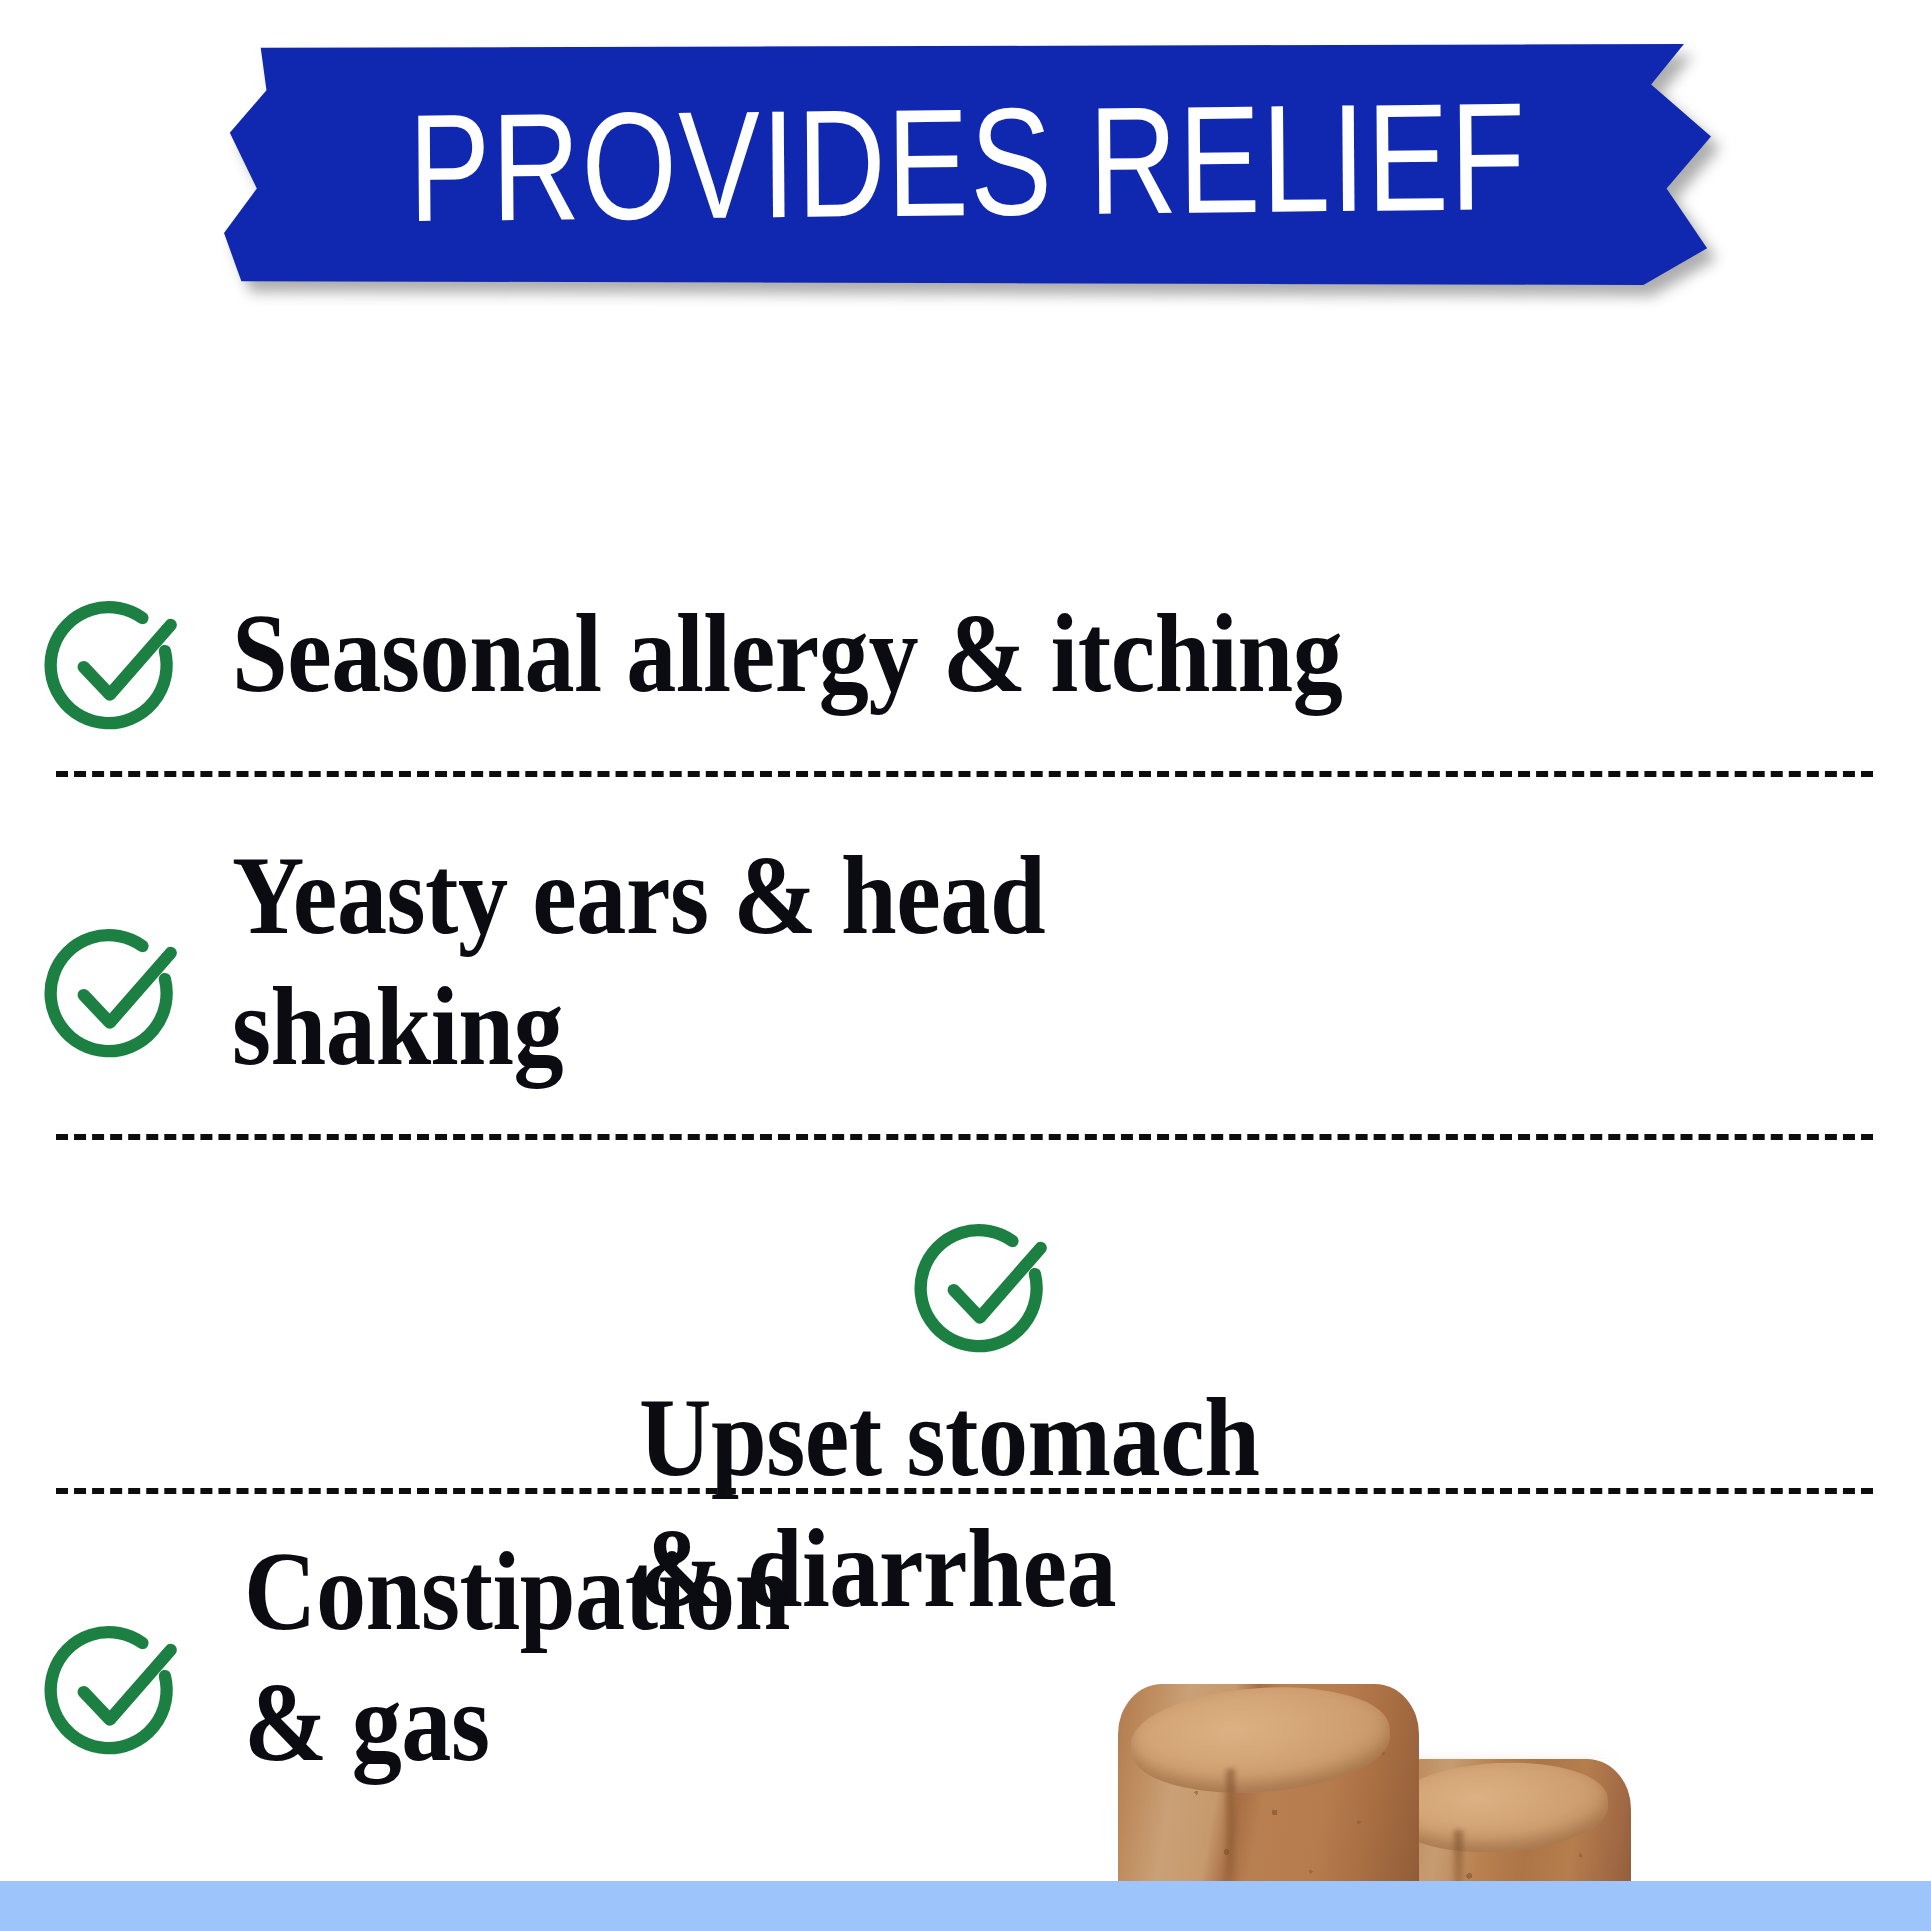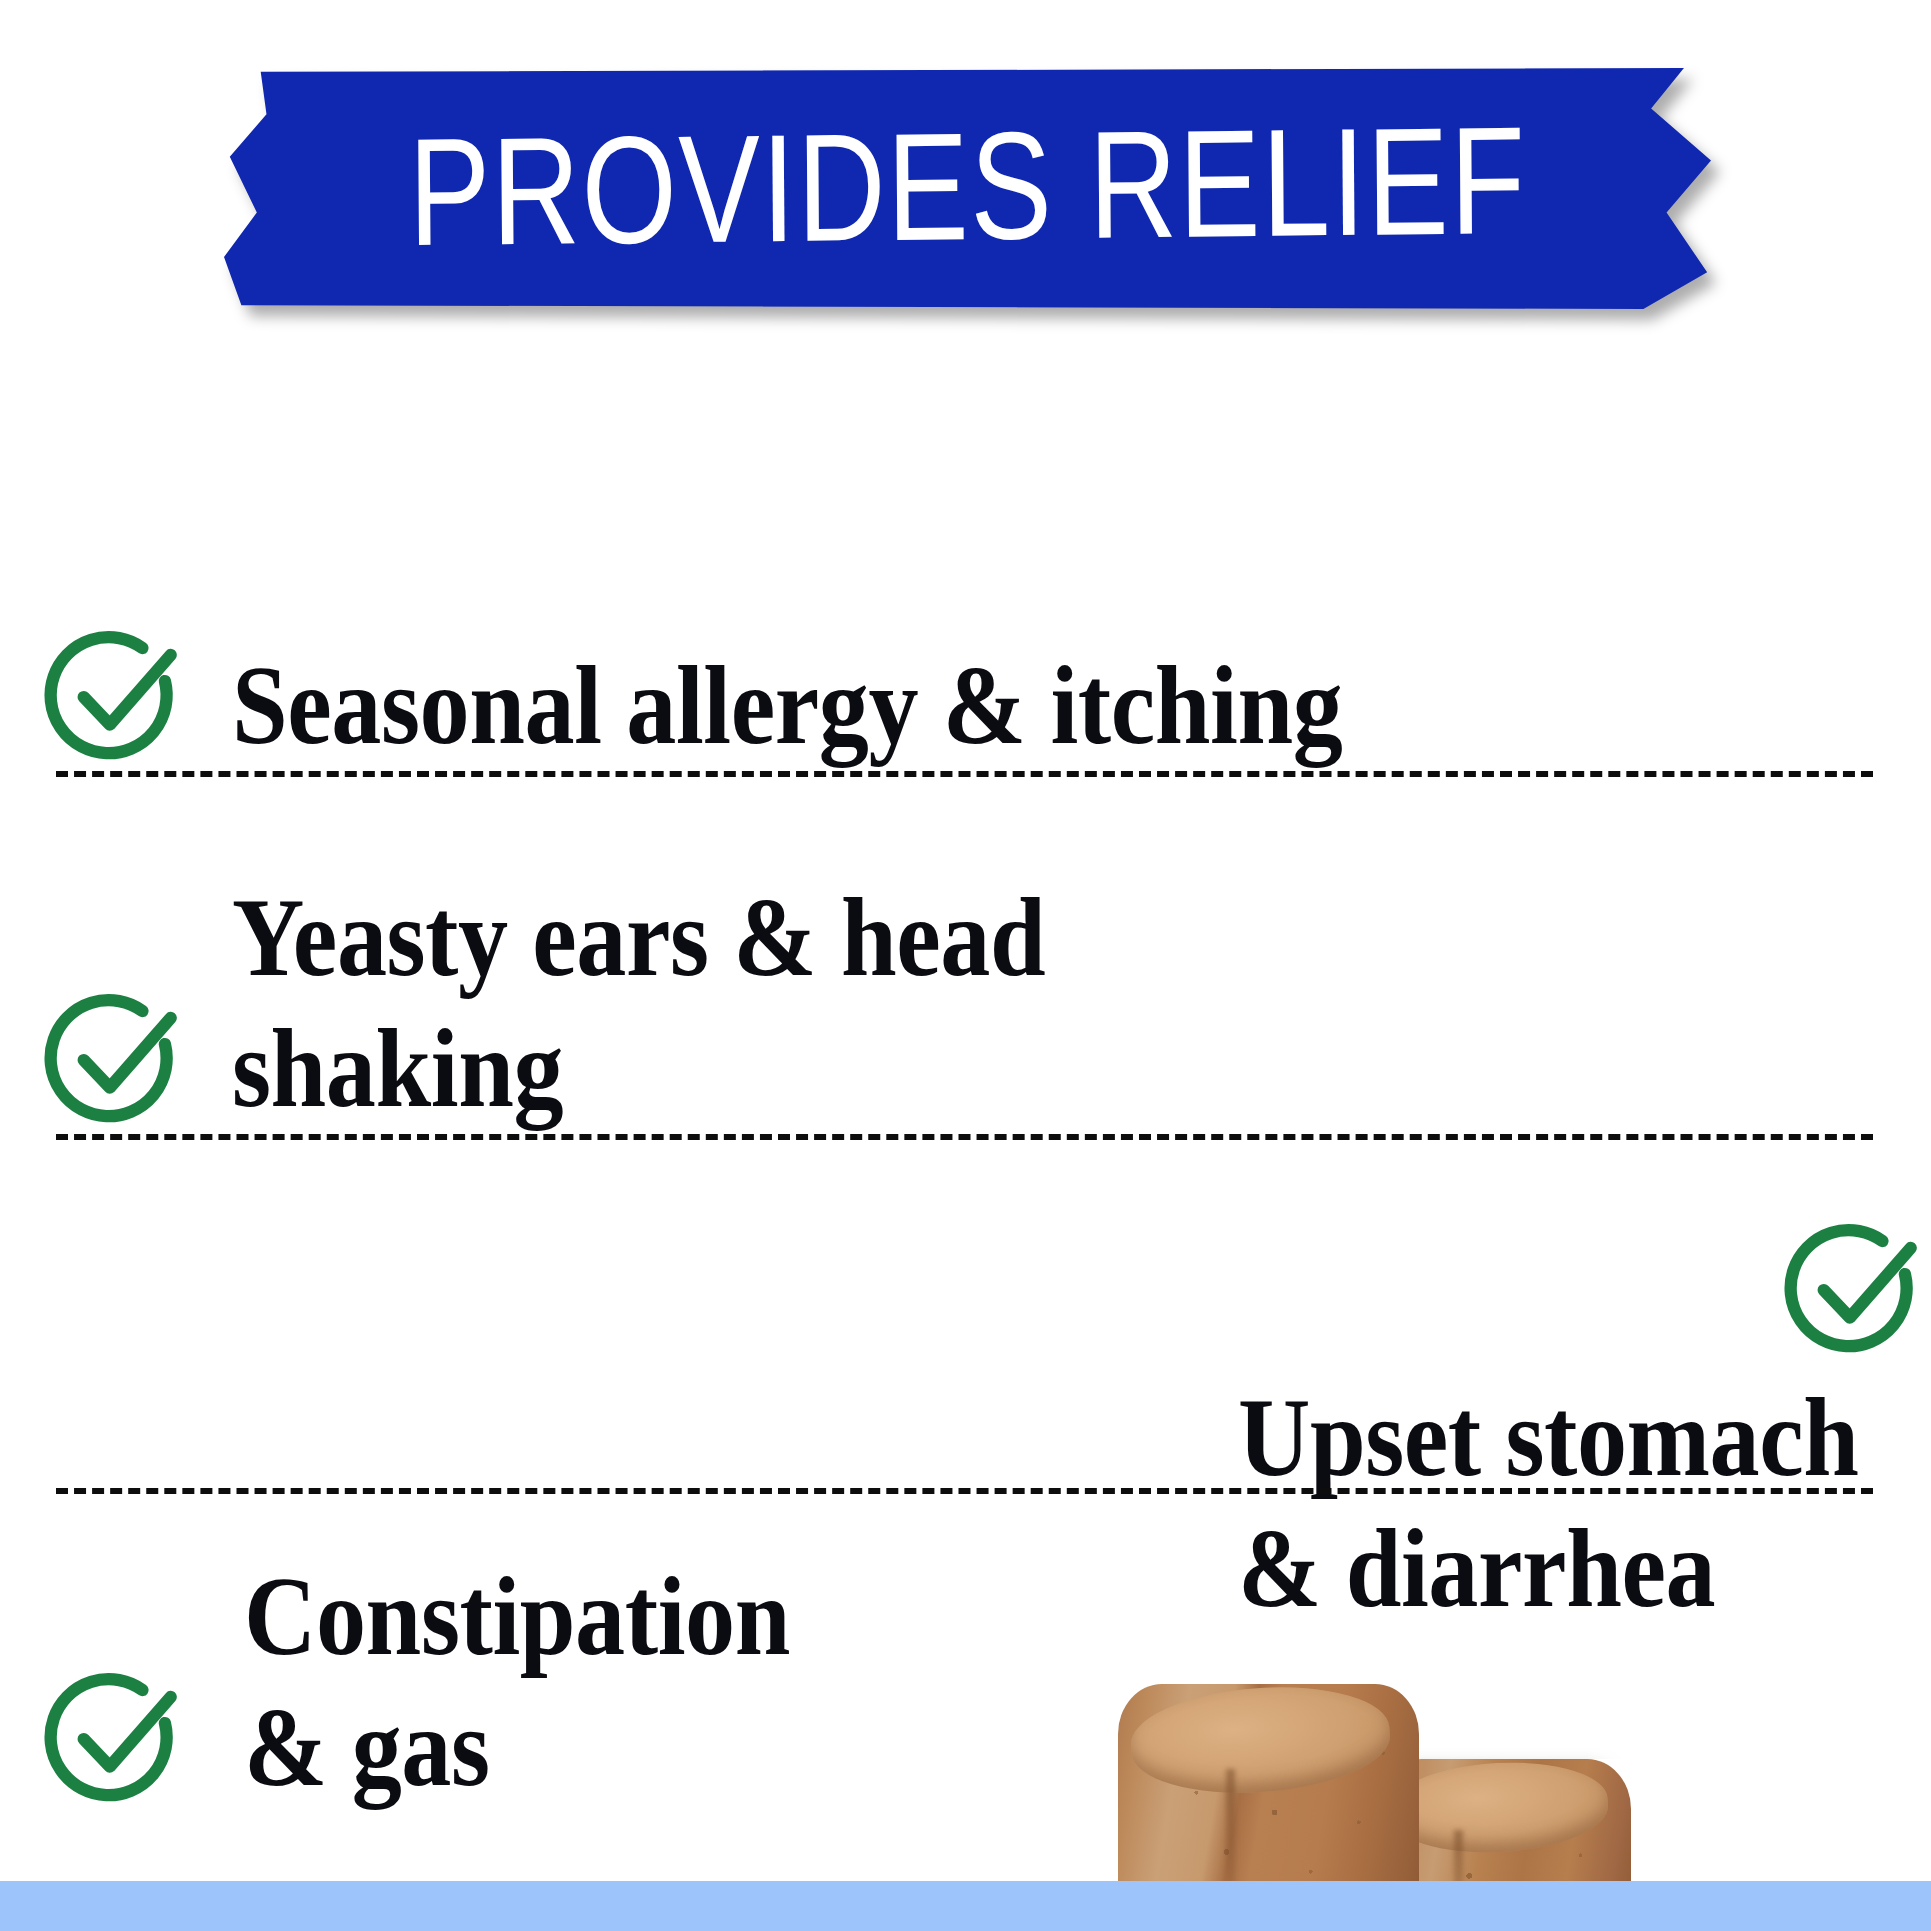--- a/index.html
+++ b/index.html
@@ -6,21 +6,21 @@
   body{
     width:1931px;height:1931px;
     background:#ffffff;
     font-family:"Liberation Sans",sans-serif;
     overflow:hidden;
     position:relative;
   }
   #stage{position:absolute;left:0;top:0;width:1931px;height:1931px;overflow:hidden;}
 
   
-  .banner-wrap{position:absolute;left:0;top:0;width:1931px;height:512px;margin-top:24px;}
+  .banner-wrap{position:absolute;left:0;top:0;width:1931px;height:512px;}
 
   .ribbon-main{
     position:absolute;left:224px;top:44px;width:1487px;height:241px;
     filter:drop-shadow(9.7px 11.6px 6.8px rgba(0,0,0,0.32));
   }
   .ribbon-main svg{display:block;width:100%;height:100%;}
 
   .ribbon-main .label{
     position:absolute;left:0;top:0;width:100%;height:100%;
     display:flex;align-items:center;justify-content:center;
@@ -52,21 +52,21 @@
     transform:scaleX(0.82) rotate(-0.4deg);
     transform-origin:center center;
     white-space:nowrap;
     padding-bottom:3.9px;
     box-sizing:border-box;
   }
 
   
   .list{position:absolute;left:0;top:541px;width:1931px;}
 
-  .item{position:relative;display:flex;align-items:flex-end;}
+  .item{position:relative;display:flex;align-items:center;}
   .item .check{
     flex:0 0 auto;
     width:145px;height:145px;
     margin-left:46px;
     position:relative;
   }
   .item .check svg{display:block;width:145px;height:145px;overflow:visible;}
   .item .txt{
     flex:1 1 auto;
     margin-left:41px;

